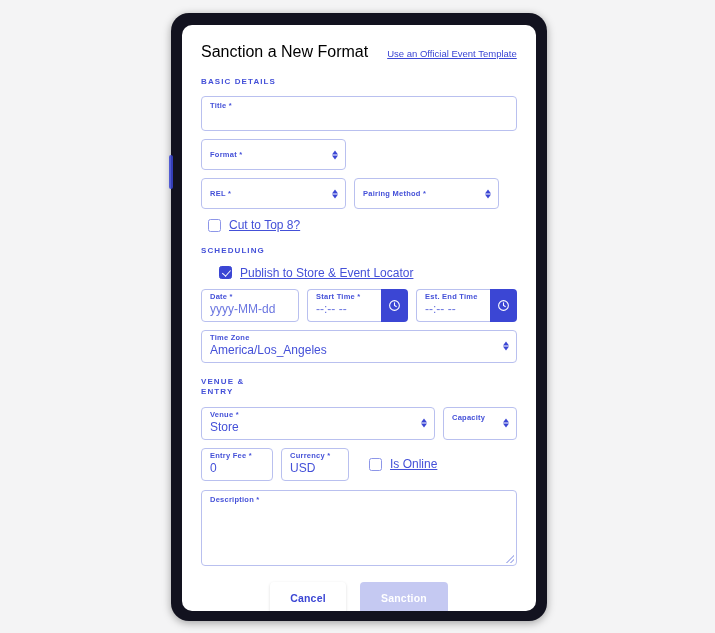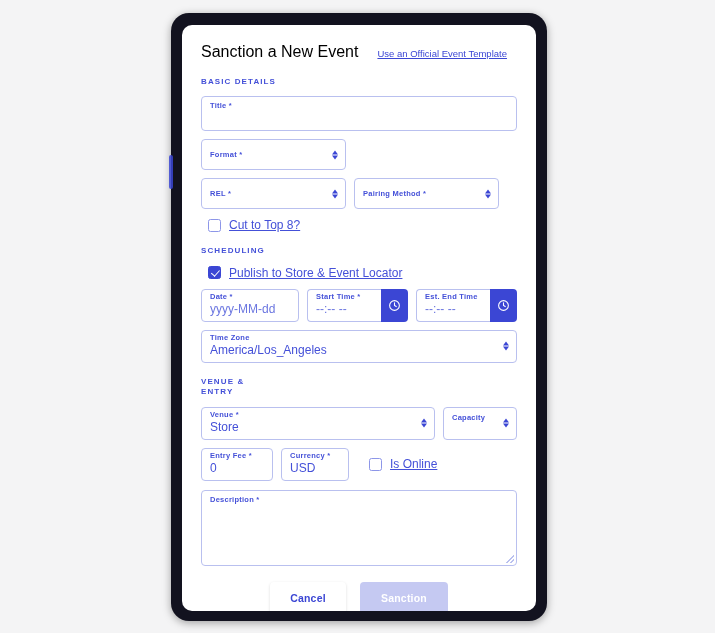--- a/index.html
+++ b/index.html
@@ -232,21 +232,21 @@
 </head>
 <body>
 
 <div id="device-frame">
   <div id="volume-button"></div>
 </div>
 
 <div id="app-card">
 
   <div id="form-header">
-    <div>Sanction a New Event</div>
+    <div>Sanction a New Format</div>
     <a id="template-link">Use an Official Event Template</a>
   </div>
 
   <div class="section-block">
     <div class="section-heading">BASIC DETAILS</div>
 
     <div class="field field-empty" style="justify-content:flex-start;padding-top:5px;margin-bottom:8px;">
       <span class="field-label">Title *</span>
     </div>
 
@@ -279,21 +279,21 @@
 
     <div class="check-row" style="margin-left:7px;">
       <span class="checkbox"></span>
       <span class="check-label">Cut to Top 8?</span>
     </div>
   </div>
 
   <div class="section-block">
     <div class="section-heading">SCHEDULING</div>
 
-    <div class="check-row" style="margin-left:7px;margin-bottom:9px;">
+    <div class="check-row" style="margin-left:18px;margin-bottom:9px;">
       <span class="checkbox checked"></span>
       <span class="check-label">Publish to Store &amp; Event Locator</span>
     </div>
 
     <div class="rows" style="margin-bottom:8px;justify-content:space-between;">
       <div class="field tall" style="width:98px;">
         <span class="field-label">Date *</span>
         <span class="field-value placeholder">yyyy-MM-dd</span>
       </div>
 

